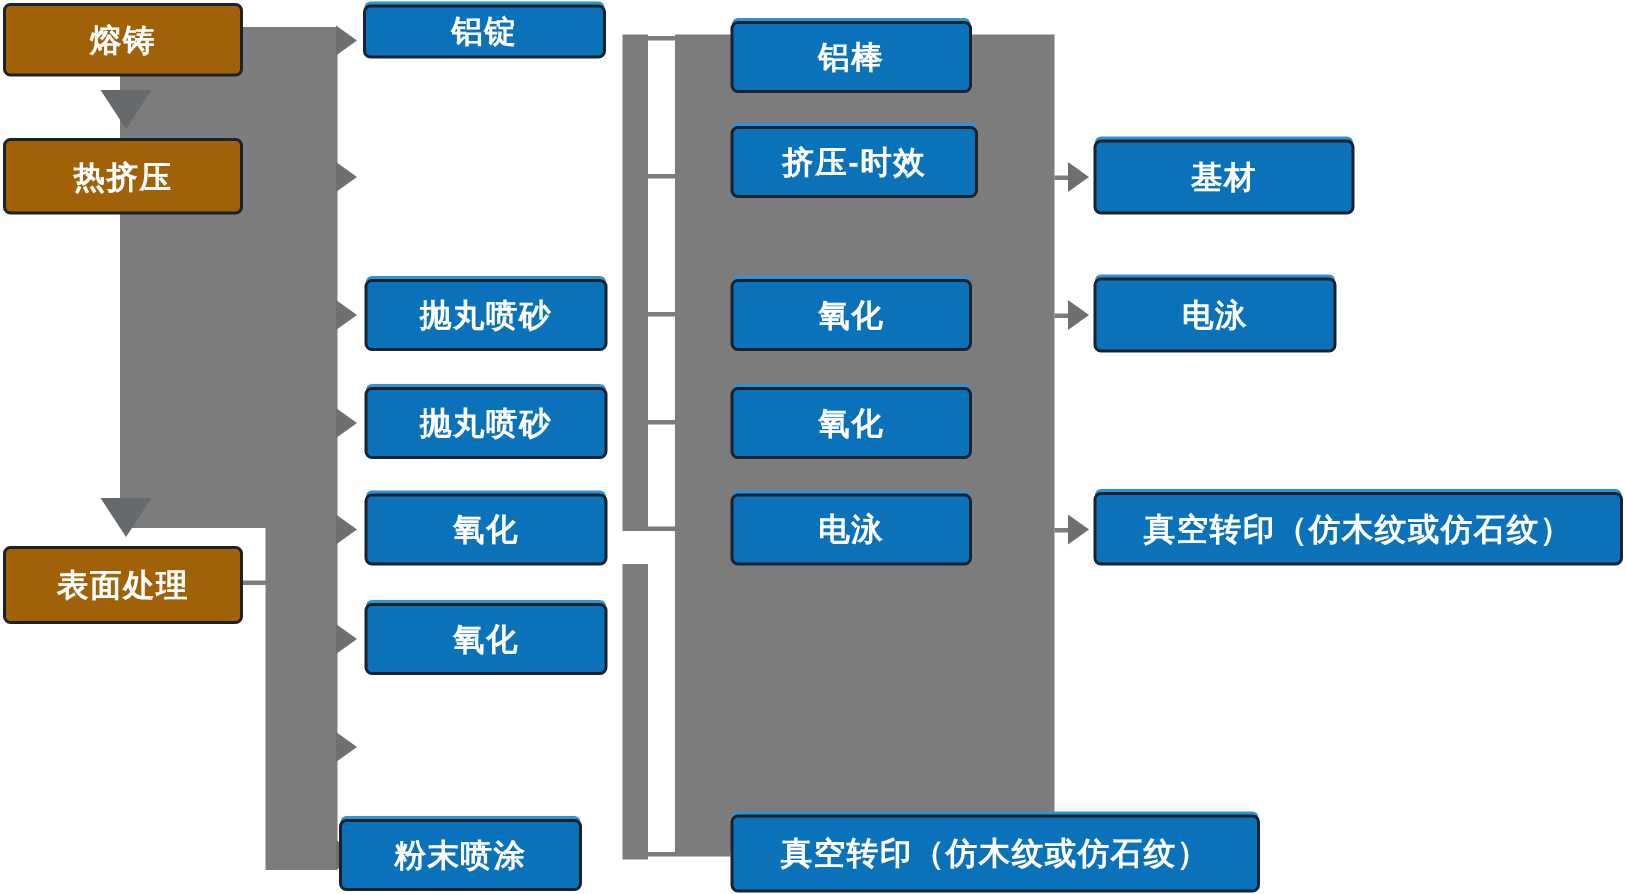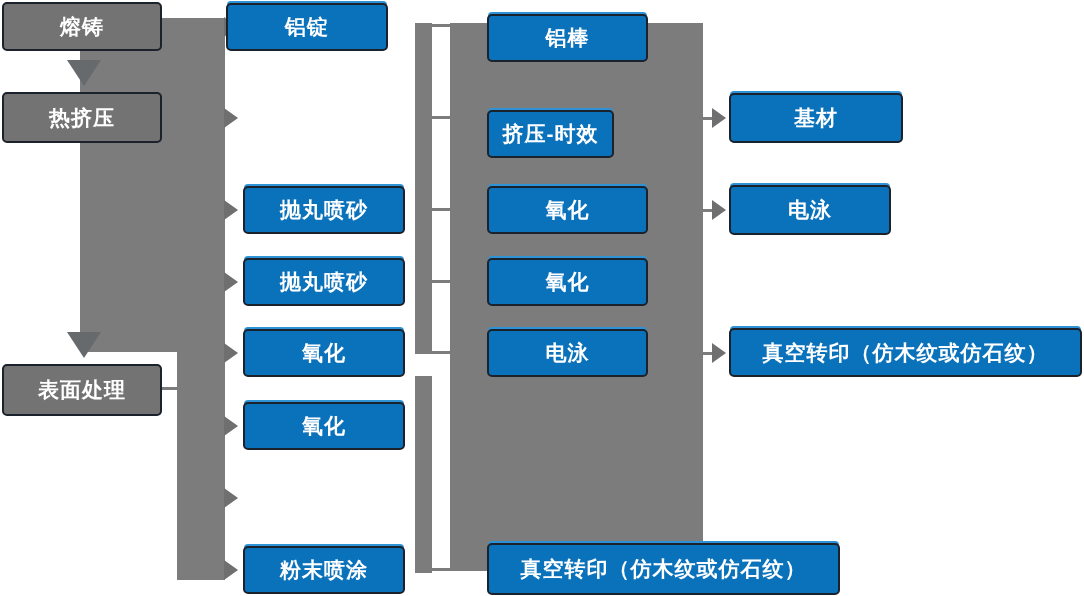--- a/index.html
+++ b/index.html
@@ -8,21 +8,21 @@
     font-family:"Liberation Sans","DejaVu Sans",sans-serif;
   }
   .band{position:absolute;background:#7C7C7C;z-index:1;}
   .link{position:absolute;background:#7C7C7C;height:3px;z-index:1;}
   .node{
     position:absolute;z-index:3;color:#ffffff;font-weight:bold;font-size:21px;
     display:flex;align-items:center;justify-content:center;
     border:2px solid #1B222B;border-radius:5px;box-sizing:border-box;
     letter-spacing:1px;white-space:nowrap;
   }
-  .dark{background:#737373;}
+  .dark{background:#a16207;}
   .blue{background:#0A71BB;box-shadow:0 -3px 0 -1px #2E93D6;}
   .ar-right{
     position:absolute;width:0;height:0;z-index:2;
     border-top:10px solid transparent;border-bottom:10px solid transparent;
     border-left:14px solid #6F6F6F;
   }
   .ar-down{
     position:absolute;width:0;height:0;z-index:2;
     border-left:17px solid transparent;border-right:17px solid transparent;
     border-top:26px solid #666A6D;
@@ -64,29 +64,29 @@
   <div class="ar-right" style="left:712px;top:108px"></div>
   <div class="shaft" style="left:703px;top:209px;width:10px"></div>
   <div class="ar-right" style="left:712px;top:200px"></div>
   <div class="shaft" style="left:703px;top:352px;width:10px"></div>
   <div class="ar-right" style="left:712px;top:343px"></div>
 
   <div class="node dark" style="left:2px;top:2px;width:160px;height:49px">熔铸</div>
   <div class="node dark" style="left:2px;top:364px;width:160px;height:52px">表面处理</div>
   <div class="node dark" style="left:2px;top:92px;width:160px;height:51px">热挤压</div>
 
-  <div class="node blue" style="left:226px;top:3px;width:162px;height:48px">铝锭</div>
+  <div class="node blue" style="left:242px;top:3px;width:162px;height:36px">铝锭</div>
   <div class="node blue" style="left:243px;top:186px;width:162px;height:48px">抛丸喷砂</div>
   <div class="node blue" style="left:243px;top:258px;width:162px;height:48px">抛丸喷砂</div>
   <div class="node blue" style="left:243px;top:329px;width:162px;height:48px">氧化</div>
   <div class="node blue" style="left:243px;top:402px;width:162px;height:48px">氧化</div>
-  <div class="node blue" style="left:243px;top:546px;width:162px;height:48px">粉末喷涂</div>
+  <div class="node blue" style="left:226px;top:546px;width:162px;height:48px">粉末喷涂</div>
 
   <div class="node blue" style="left:487px;top:14px;width:161px;height:48px">铝棒</div>
-  <div class="node blue" style="left:487px;top:110px;width:127px;height:48px">挤压-时效</div>
+  <div class="node blue" style="left:487px;top:84px;width:165px;height:48px">挤压-时效</div>
   <div class="node blue" style="left:487px;top:186px;width:161px;height:48px">氧化</div>
   <div class="node blue" style="left:487px;top:258px;width:161px;height:48px">氧化</div>
   <div class="node blue" style="left:487px;top:329px;width:161px;height:48px">电泳</div>
   <div class="node blue" style="left:487px;top:543px;width:353px;height:52px">真空转印（仿木纹或仿石纹）</div>
 
   <div class="node blue" style="left:729px;top:93px;width:174px;height:50px">基材</div>
   <div class="node blue" style="left:729px;top:185px;width:162px;height:50px">电泳</div>
   <div class="node blue" style="left:729px;top:328px;width:353px;height:49px">真空转印（仿木纹或仿石纹）</div>
 
 </div>

